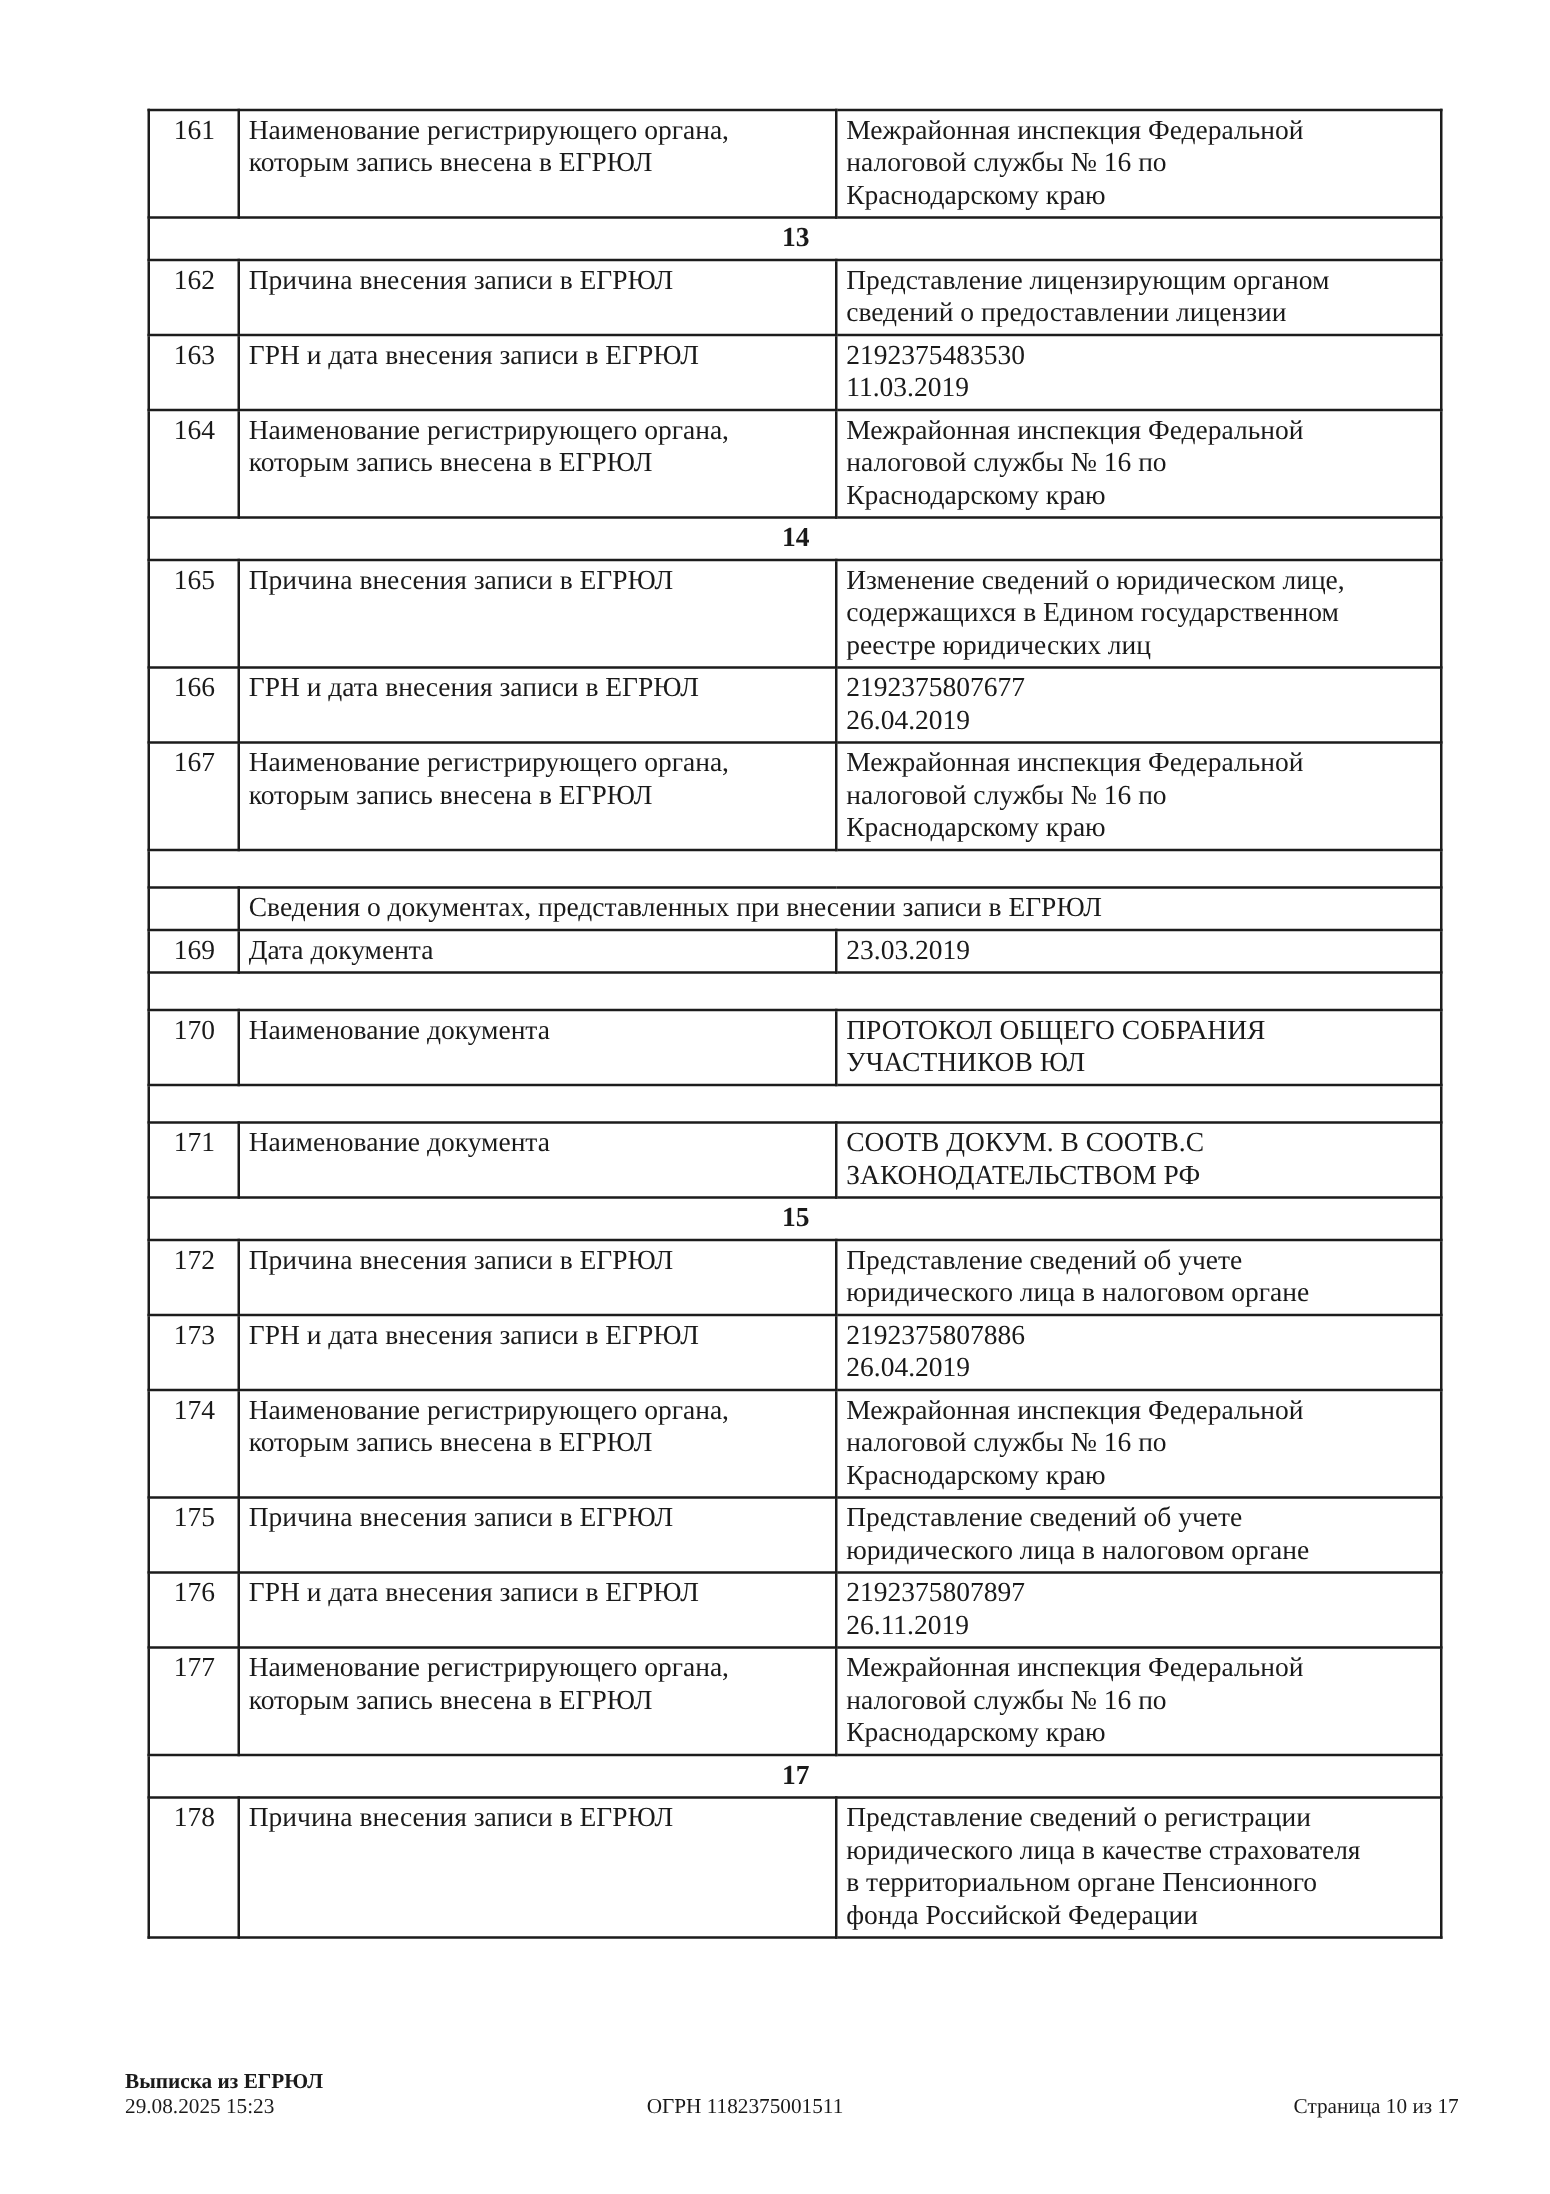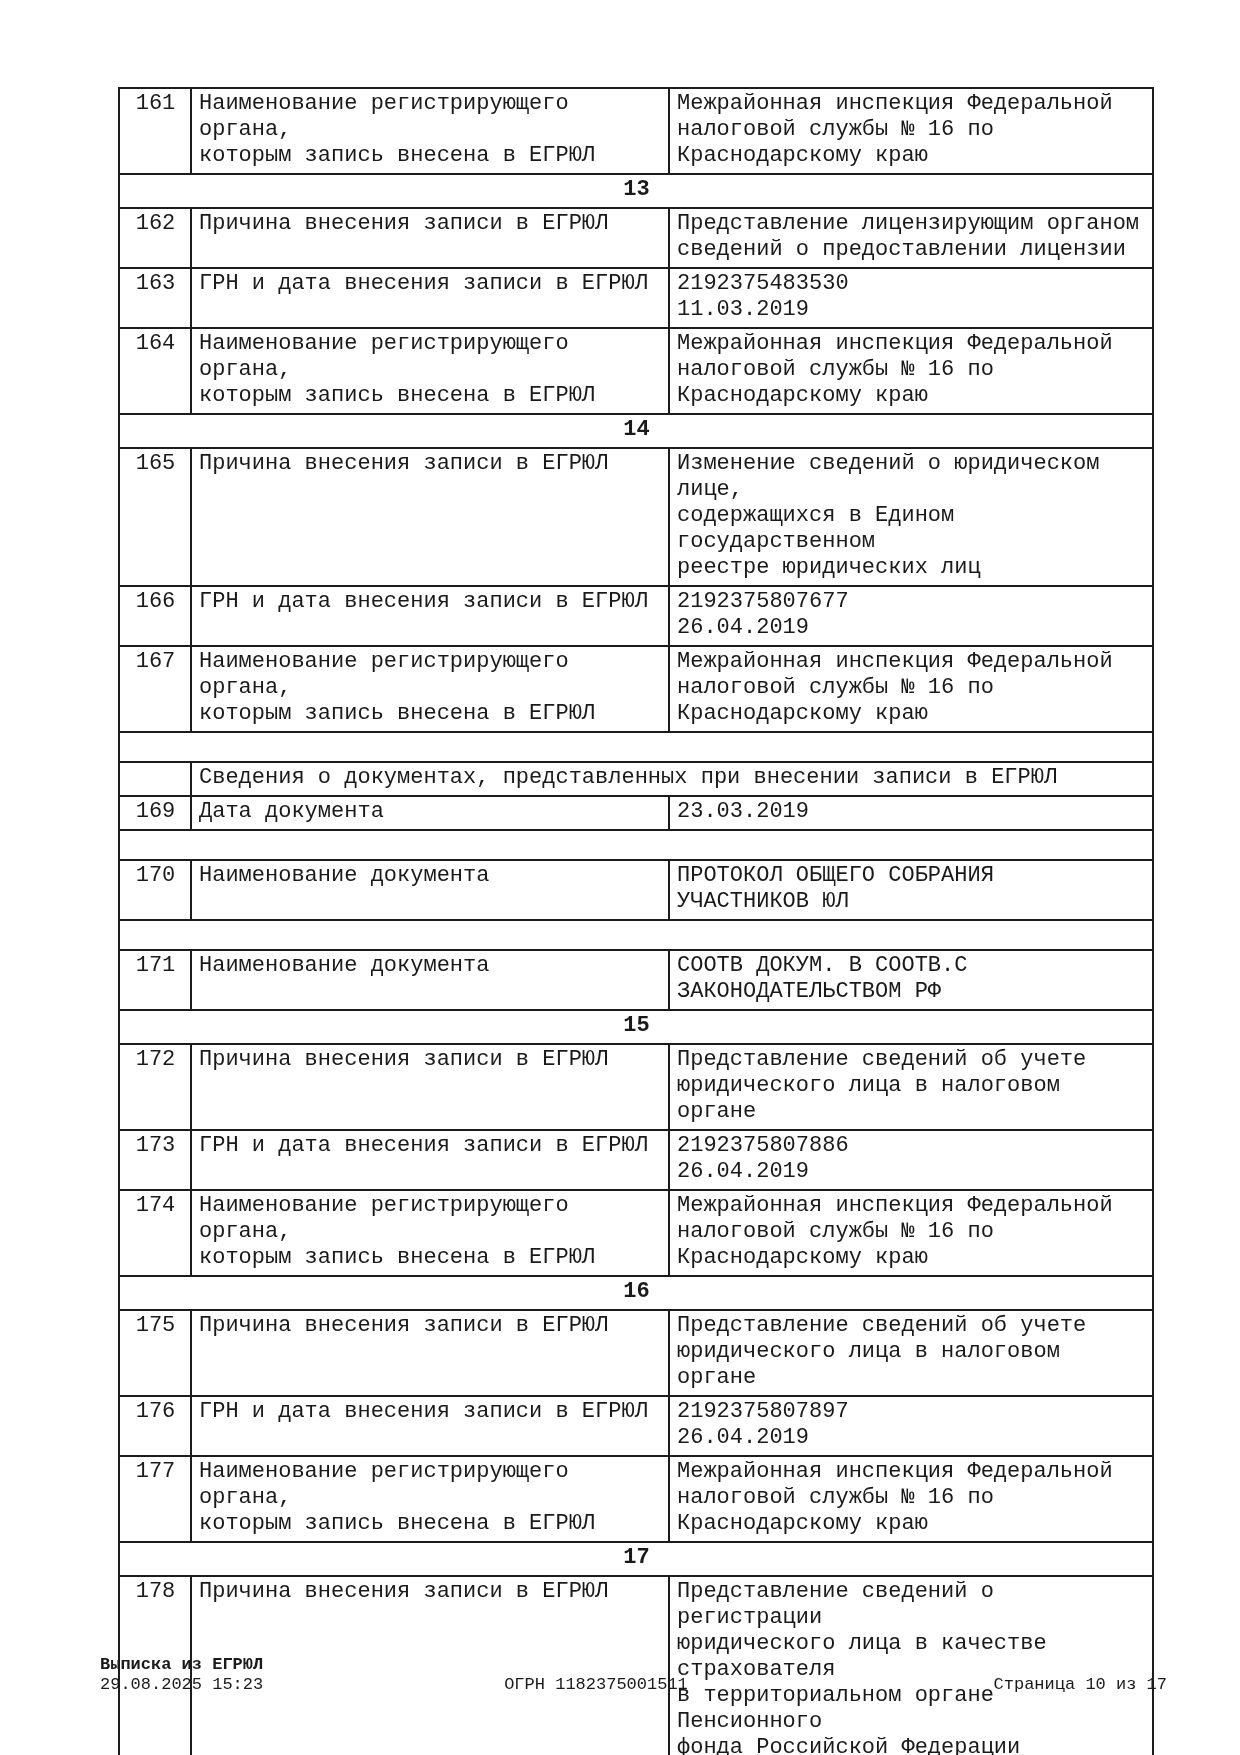--- a/index.html
+++ b/index.html
@@ -6,21 +6,21 @@
     margin: 0;
     padding: 0;
     background: #ffffff;
   }
   .page {
     position: relative;
     width: 1240px;
     height: 1755px;
     background: #ffffff;
     overflow: hidden;
-    font-family: Liberation Mono, monospace;
+    font-family: Liberation Serif, serif;
     color: #1a1a1a;
   }
   table.egrul {
     position: absolute;
     left: 118px;
     top: 87px;
     width: 1034px;
     border-collapse: collapse;
     table-layout: fixed;
     font-size: 22px;
@@ -191,34 +191,31 @@
 26.04.2019</td>
       </tr>
       <tr>
         <td class="num">174</td>
         <td class="lbl">Наименование регистрирующего органа,
 которым запись внесена в ЕГРЮЛ</td>
         <td class="val">Межрайонная инспекция Федеральной
 налоговой службы № 16 по
 Краснодарскому краю</td>
       </tr>
-      <tr class="sec">
-        <td colspan="3">16</td>
-      </tr>
       <tr>
         <td class="num">175</td>
         <td class="lbl">Причина внесения записи в ЕГРЮЛ</td>
         <td class="val">Представление сведений об учете
 юридического лица в налоговом органе</td>
       </tr>
       <tr>
         <td class="num">176</td>
         <td class="lbl">ГРН и дата внесения записи в ЕГРЮЛ</td>
         <td class="val">2192375807897
-26.04.2019</td>
+26.11.2019</td>
       </tr>
       <tr>
         <td class="num">177</td>
         <td class="lbl">Наименование регистрирующего органа,
 которым запись внесена в ЕГРЮЛ</td>
         <td class="val">Межрайонная инспекция Федеральной
 налоговой службы № 16 по
 Краснодарскому краю</td>
       </tr>
       <tr class="sec">

